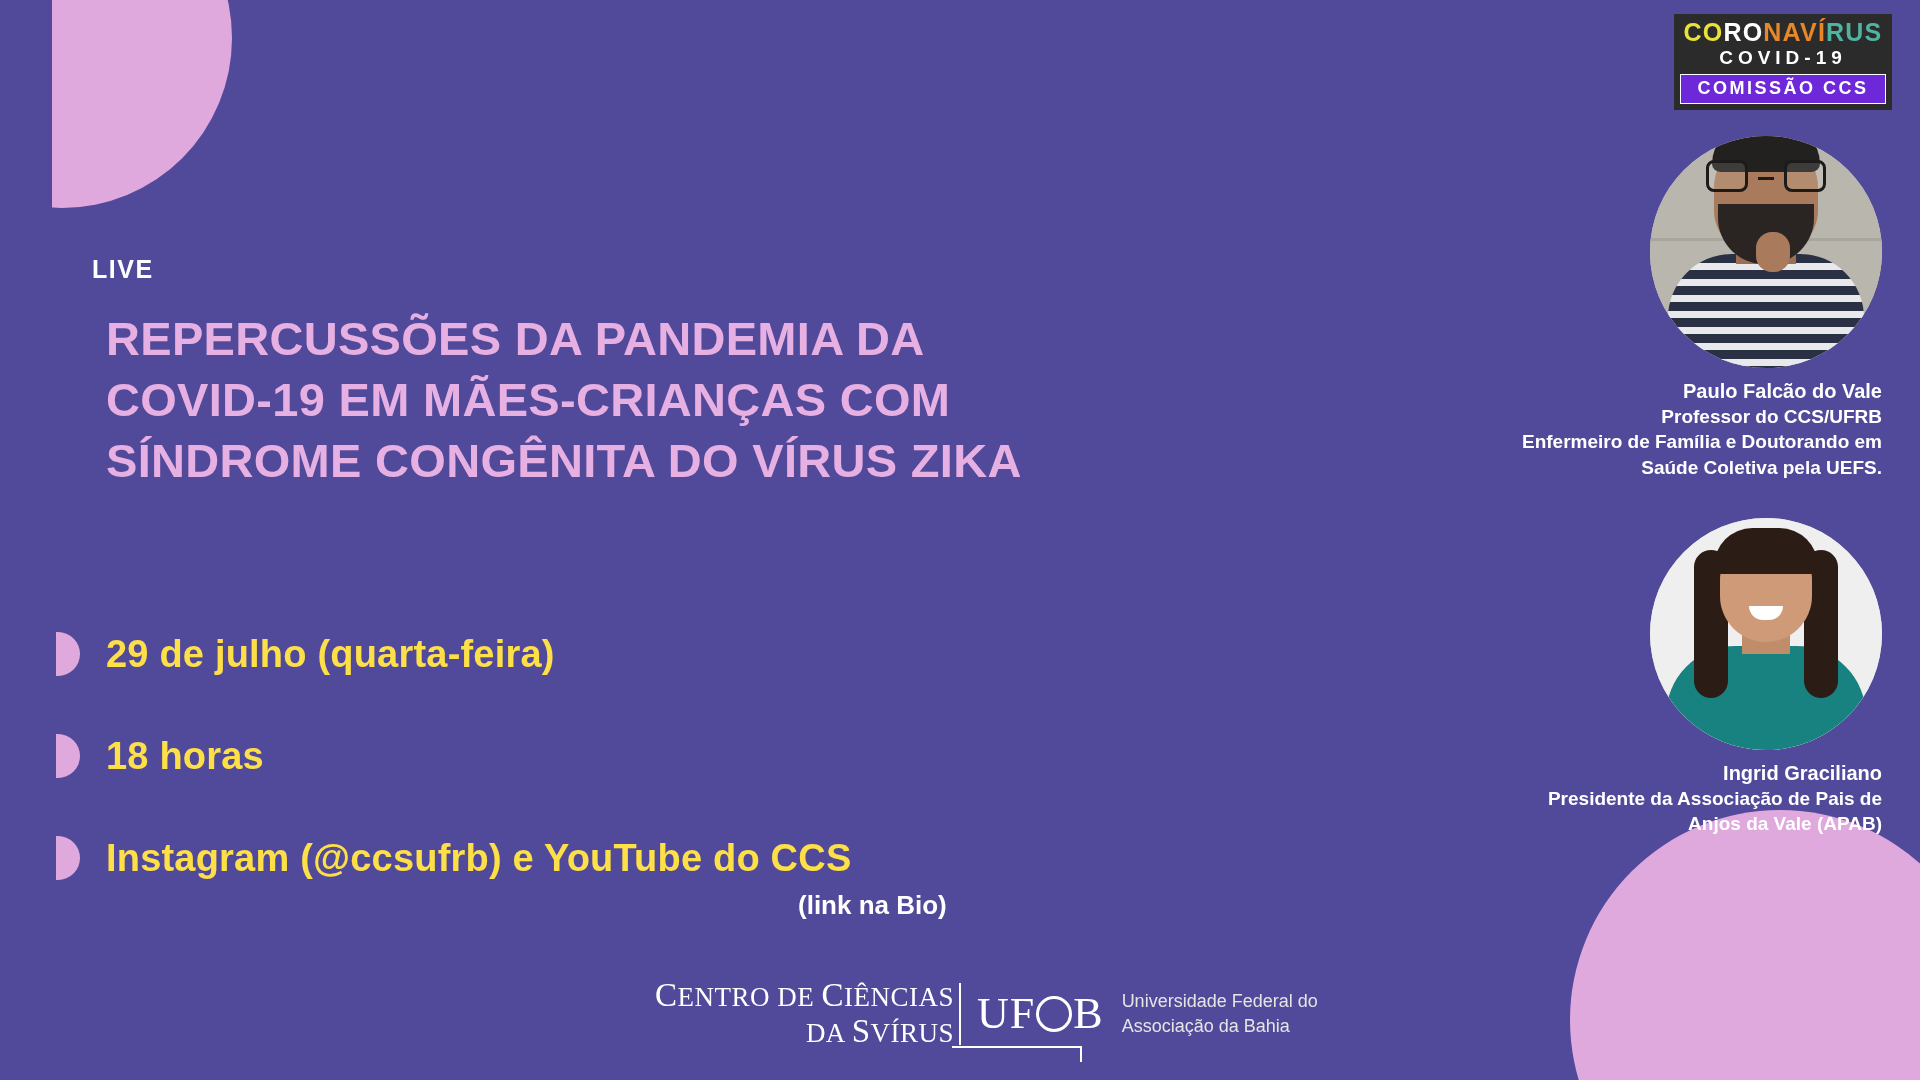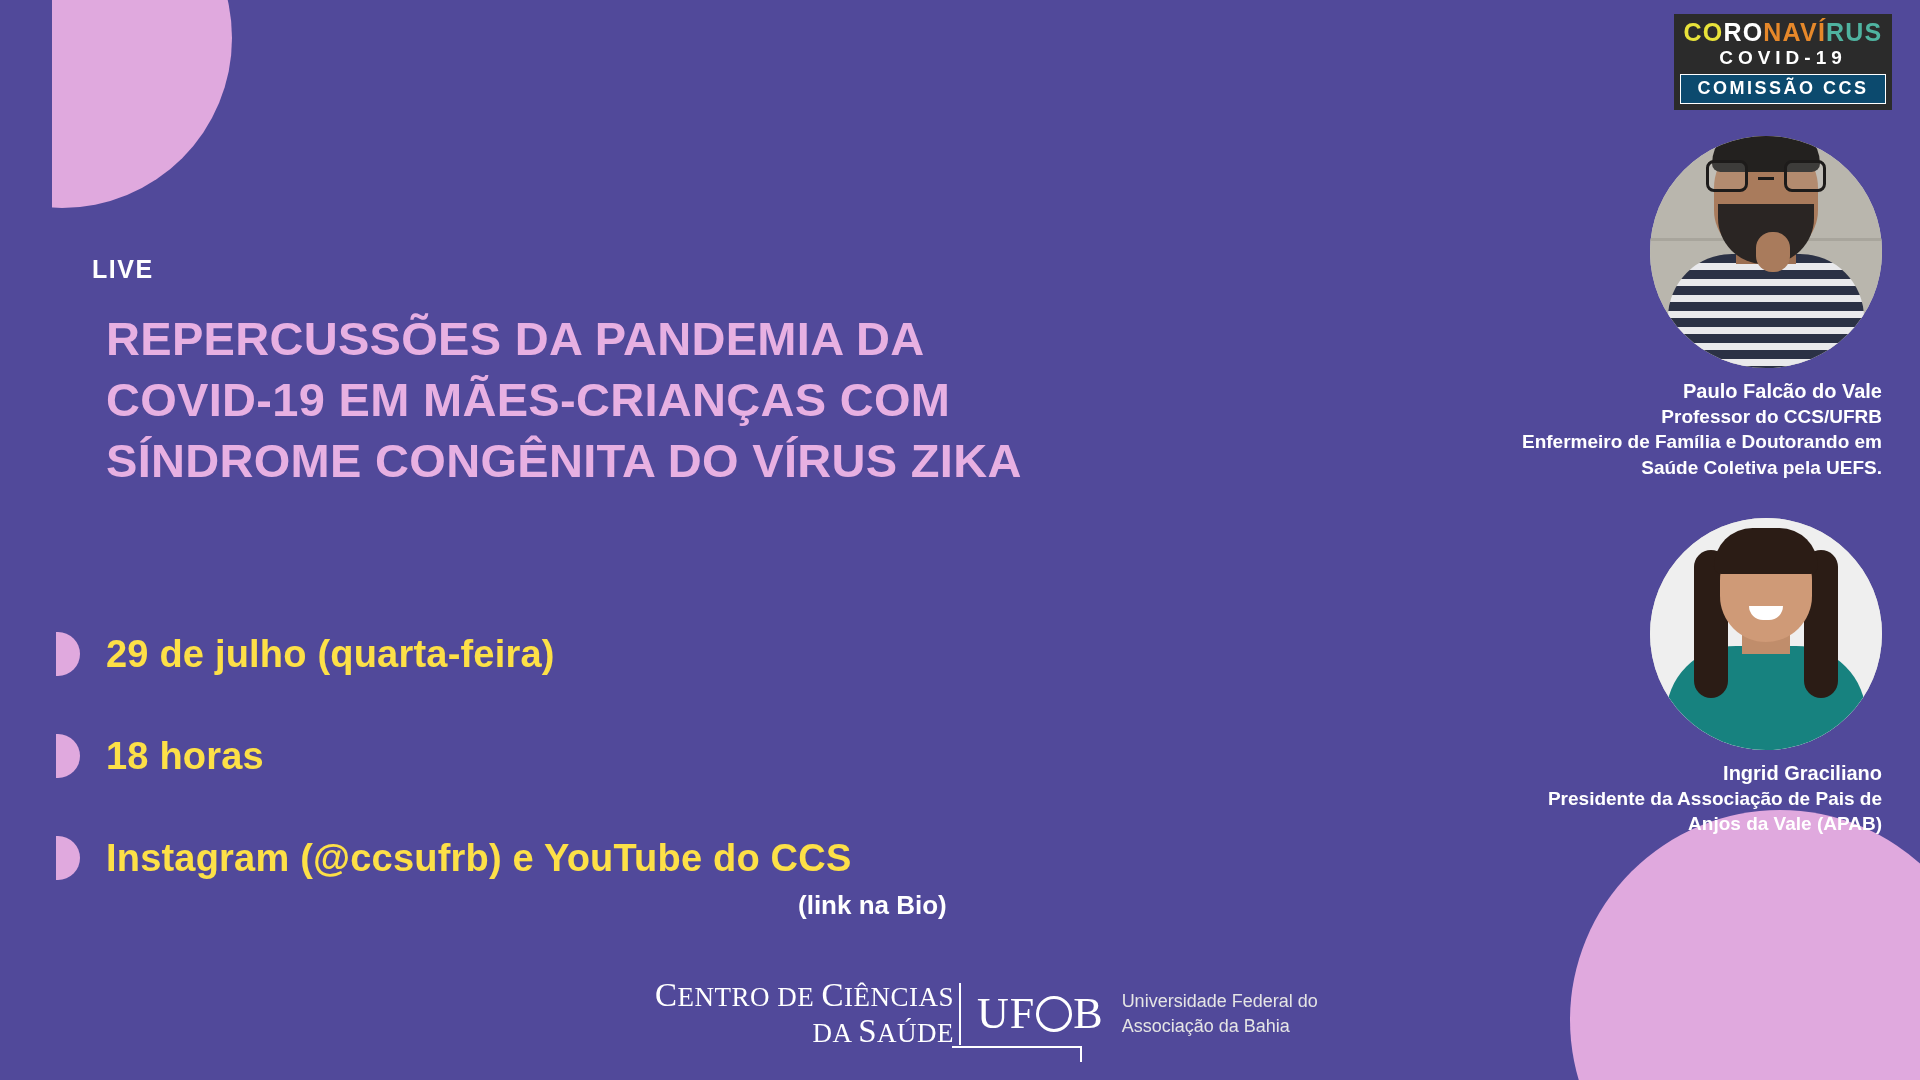--- a/index.html
+++ b/index.html
@@ -78,21 +78,21 @@
   .covid-badge .line2 {
     font-size: 19px;
     font-weight: bold;
     letter-spacing: 5px;
     color: #ffffff;
     line-height: 1.25;
     margin-top: 1px;
   }
   .covid-badge .line3 {
     margin-top: 4px;
-    background: #0c4a6e;
+    background: #6d28d9;
     color: #ffffff;
     font-size: 18px;
     font-weight: bold;
     letter-spacing: 2.5px;
     padding: 3px 0 4px 0;
     border: 1px solid #ffffff;
   }
 
   
   .live-label {
@@ -363,21 +363,21 @@
     <div class="speaker-role">Anjos da Vale (APAB)</div>
   </div>
 
   <div class="footer">
     <div class="ccs-logo">
       <div class="l1">
         <span class="big">C</span><span>ENTRO DE</span>
         <span class="big">C</span><span>IÊNCIAS</span>
       </div>
       <div class="l2">
-        <span>DA </span><span class="big">S</span><span>AÚDE</span>
+        <span>DA </span><span class="big">S</span><span>VÍRUS</span>
       </div>
     </div>
     <div class="divider"></div>
     <div class="ufrb-mark">
       <span>UF</span>
       <span class="ring"></span>
       <span>B</span>
     </div>
     <div class="ufrb-text">
       <div>Universidade Federal do</div>

